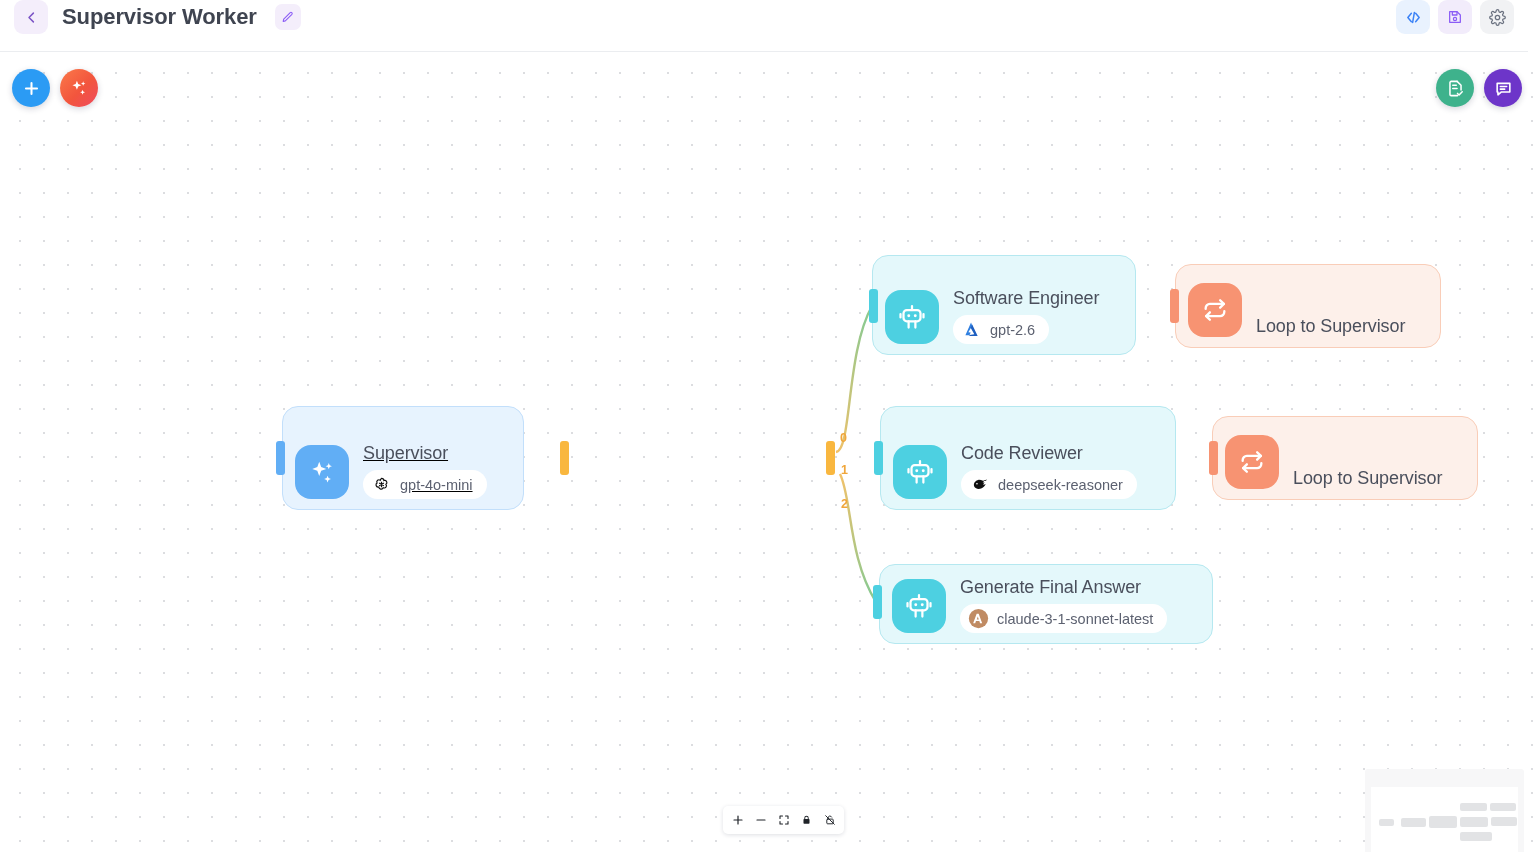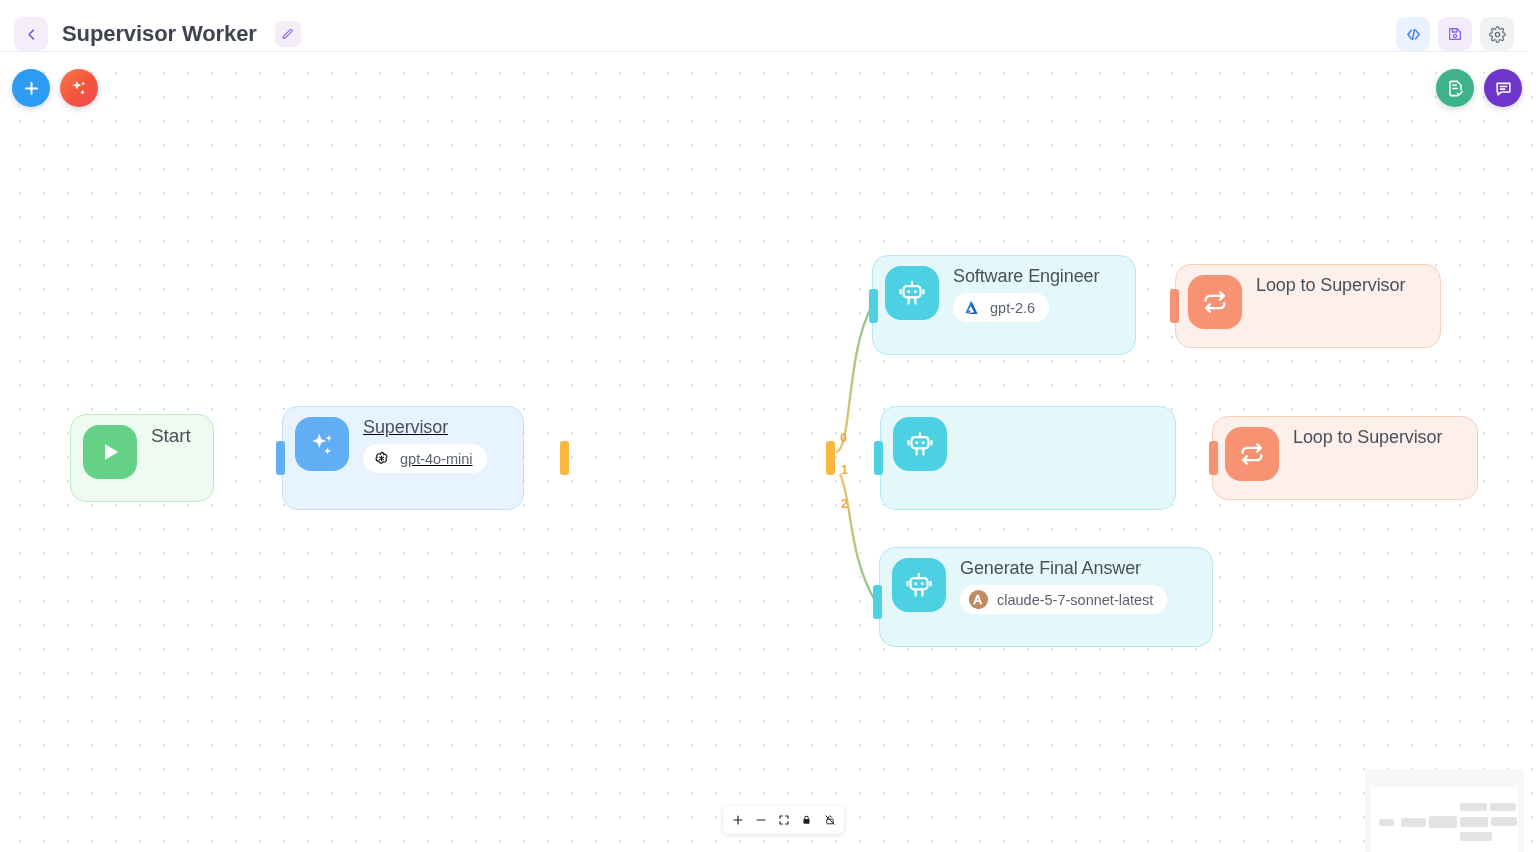--- a/index.html
+++ b/index.html
@@ -11,21 +11,21 @@
   }
 
   #app { position: relative; width: 1536px; height: 852px; }
 
   
   .header {
     position: absolute; top: 0; left: 0;
     width: 1528px; height: 52px;
     background: #ffffff;
     border-bottom: 1px solid #ebedf0;
-    display: flex; align-items: flex-end;
+    display: flex; align-items: flex-start;
     padding: 0 14px;
     z-index: 50;
   }
   .hdr-left { display: flex; align-items: center; gap: 10px; }
   .icon-btn {
     width: 34px; height: 34px; border-radius: 9px;
     display: flex; align-items: center; justify-content: center;
     cursor: pointer; flex: none;
   }
   .back-btn { background: #f4eefb; }
@@ -70,21 +70,21 @@
   .edges { position: absolute; inset: 0; width: 1536px; height: 800px; z-index: 5; pointer-events: none; }
   .edge-label {
     position: absolute; z-index: 6;
     font-size: 12.5px; font-weight: 700; color: #f0a63a;
     font-family: "Liberation Sans", sans-serif;
   }
 
   
   .node {
     position: absolute; z-index: 10;
-    display: flex; align-items: flex-start;
+    display: flex; align-items: flex-end;
     border-radius: 16px;
     padding: 10px 16px 10px 12px;
     cursor: pointer;
   }
   .node-ico {
     width: 54px; height: 54px; border-radius: 16px; flex: none;
     display: flex; align-items: center; justify-content: center;
   }
   .node-body { margin-left: 14px; display: flex; flex-direction: column; gap: 6px; }
   .node-title {
@@ -269,30 +269,20 @@
 
     <div class="handle h-blue" style="left:276px; top:389px;"></div>
     <div class="handle h-amber" style="left:560px; top:389px;"></div>
     <div class="handle h-amber" style="left:826px; top:389px;"></div>
     <div class="handle h-cyan" style="left:869px; top:237px;"></div>
     <div class="handle h-cyan" style="left:874px; top:389px;"></div>
     <div class="handle h-cyan" style="left:873px; top:533px;"></div>
     <div class="handle h-salmon" style="left:1170px; top:237px;"></div>
     <div class="handle h-salmon" style="left:1209px; top:389px;"></div>
 
-    <div class="node n-start centered" style="left:70px; top:362px; width:144px; height:88px;">
-      <div class="node-ico">
-        <svg width="26" height="26" viewBox="0 0 24 24" fill="#ffffff">
-            <path d="M7.5 4.8l12 7.2-12 7.2z"></path>
-          </svg>
-      </div>
-      <div class="node-body">
-        <div class="node-title">Start</div>
-      </div>
-    </div>
 
     <div class="node n-blue" style="left:282px; top:354px; width:242px; height:104px;">
       <div class="node-ico">
         <svg width="29" height="29" viewBox="0 0 24 24" fill="#ffffff">
             <path d="M9.3 3.2l1.6 4.2 4.2 1.6-4.2 1.6-1.6 4.2-1.6-4.2-4.2-1.6 4.2-1.6z"></path>
             <path d="M17.2 4.2l.7 1.9 1.9.7-1.9.7-.7 1.9-.7-1.9-1.9-.7 1.9-.7z"></path>
             <path d="M16.2 14.6l.8 2 2 .8-2 .8-.8 2-.8-2-2-.8 2-.8z"></path>
           </svg>
       </div>
       <div class="node-body">
@@ -357,37 +347,49 @@
             <rect x="5.2" y="6.4" width="13.6" height="9" rx="2.6"></rect>
             <circle cx="9.4" cy="11" r="1.15" fill="#ffffff" stroke="none"></circle>
             <circle cx="14.6" cy="11" r="1.15" fill="#ffffff" stroke="none"></circle>
             <line x1="12" y1="3.2" x2="12" y2="6.4"></line>
             <line x1="9.3" y1="15.4" x2="9.3" y2="20.4"></line>
             <line x1="14.7" y1="15.4" x2="14.7" y2="20.4"></line>
             <line x1="2.8" y1="9.6" x2="2.8" y2="12.3"></line>
             <line x1="21.2" y1="9.6" x2="21.2" y2="12.3"></line>
           </svg>
       </div>
+      <div class="node-body">
+        <div class="node-title">Code Reviewer</div>
+        <div class="model-pill">
+          <span class="pill-logo">
+            <svg width="21" height="21" viewBox="0 0 24 24">
+                <path d="M20.6 6.2c-1.2 1.8-3.1 2.2-4.8 1.6-1.7-.6-3.4-1.4-5.4-1-2.4.5-4.2 2.3-4.7 4.3-.5 1.9.3 3.8 1.9 4.9 1.7 1.2 4.1 1.4 6.2.6 2.4-.9 4.3-2.9 5.3-5.2-1 .6-2.2.9-3.3.6.9-.6 1.6-1.5 2-2.5-.7.3-1.5.4-2.2.3.8-.5 1.4-1.3 1.7-2.2-.6.3-1.3.5-2 .4z" fill="#0f0f0f"></path>
+                <circle cx="9.1" cy="11.1" r="0.95" fill="#ffffff"></circle>
+              </svg>
+          </span>
+          <span class="model-name">deepseek-reasoner</span>
+        </div>
+      </div>
     </div>
 
     <div class="node n-salmon" style="left:1212px; top:364px; width:266px; height:84px;">
       <div class="node-ico">
         <svg width="28" height="28" viewBox="0 0 24 24" fill="none" stroke="#ffffff" stroke-width="2" stroke-linecap="round" stroke-linejoin="round">
             <polyline points="16.4 3.6 19.6 6.8 16.4 10"></polyline>
             <path d="M19.6 6.8H7.6a3.6 3.6 0 0 0-3.6 3.6v.6"></path>
             <polyline points="7.6 20.4 4.4 17.2 7.6 14"></polyline>
             <path d="M4.4 17.2h12a3.6 3.6 0 0 0 3.6-3.6v-.6"></path>
           </svg>
       </div>
       <div class="node-body">
         <div class="node-title">Loop to Supervisor</div>
       </div>
     </div>
 
-    <div class="node n-cyan" style="left:879px; top:495px; width:334px; height:100px;">
+    <div class="node n-cyan" style="left:879px; top:512px; width:334px; height:80px;">
       <div class="node-ico">
         <svg width="30" height="30" viewBox="0 0 24 24" fill="none" stroke="#ffffff" stroke-width="1.8" stroke-linecap="round" stroke-linejoin="round">
             <rect x="5.2" y="6.4" width="13.6" height="9" rx="2.6"></rect>
             <circle cx="9.4" cy="11" r="1.15" fill="#ffffff" stroke="none"></circle>
             <circle cx="14.6" cy="11" r="1.15" fill="#ffffff" stroke="none"></circle>
             <line x1="12" y1="3.2" x2="12" y2="6.4"></line>
             <line x1="9.3" y1="15.4" x2="9.3" y2="20.4"></line>
             <line x1="14.7" y1="15.4" x2="14.7" y2="20.4"></line>
             <line x1="2.8" y1="9.6" x2="2.8" y2="12.3"></line>
             <line x1="21.2" y1="9.6" x2="21.2" y2="12.3"></line>
@@ -395,21 +397,21 @@
       </div>
       <div class="node-body">
         <div class="node-title">Generate Final Answer</div>
         <div class="model-pill">
           <span class="pill-logo">
             <svg width="21" height="21" viewBox="0 0 24 24">
                 <circle cx="12" cy="12" r="11" fill="#c08b63"></circle>
                 <path d="M9.9 6.6h2.3l4 10.8h-2.4l-.85-2.45H9.1l-.85 2.45H5.9zm.15 6.5h2.3l-1.15-3.3z" fill="#ffffff"></path>
               </svg>
           </span>
-          <span class="model-name">claude-5-7-sonnet-latest</span>
+          <span class="model-name">claude-3-1-sonnet-latest</span>
         </div>
       </div>
     </div>
 
     <div class="controls">
       <div class="ctrl">
         <svg width="12" height="12" viewBox="0 0 24 24" fill="none" stroke="#1f2328" stroke-width="2.4" stroke-linecap="round">
             <line x1="12" y1="4" x2="12" y2="20"></line>
             <line x1="4" y1="12" x2="20" y2="12"></line>
           </svg>

